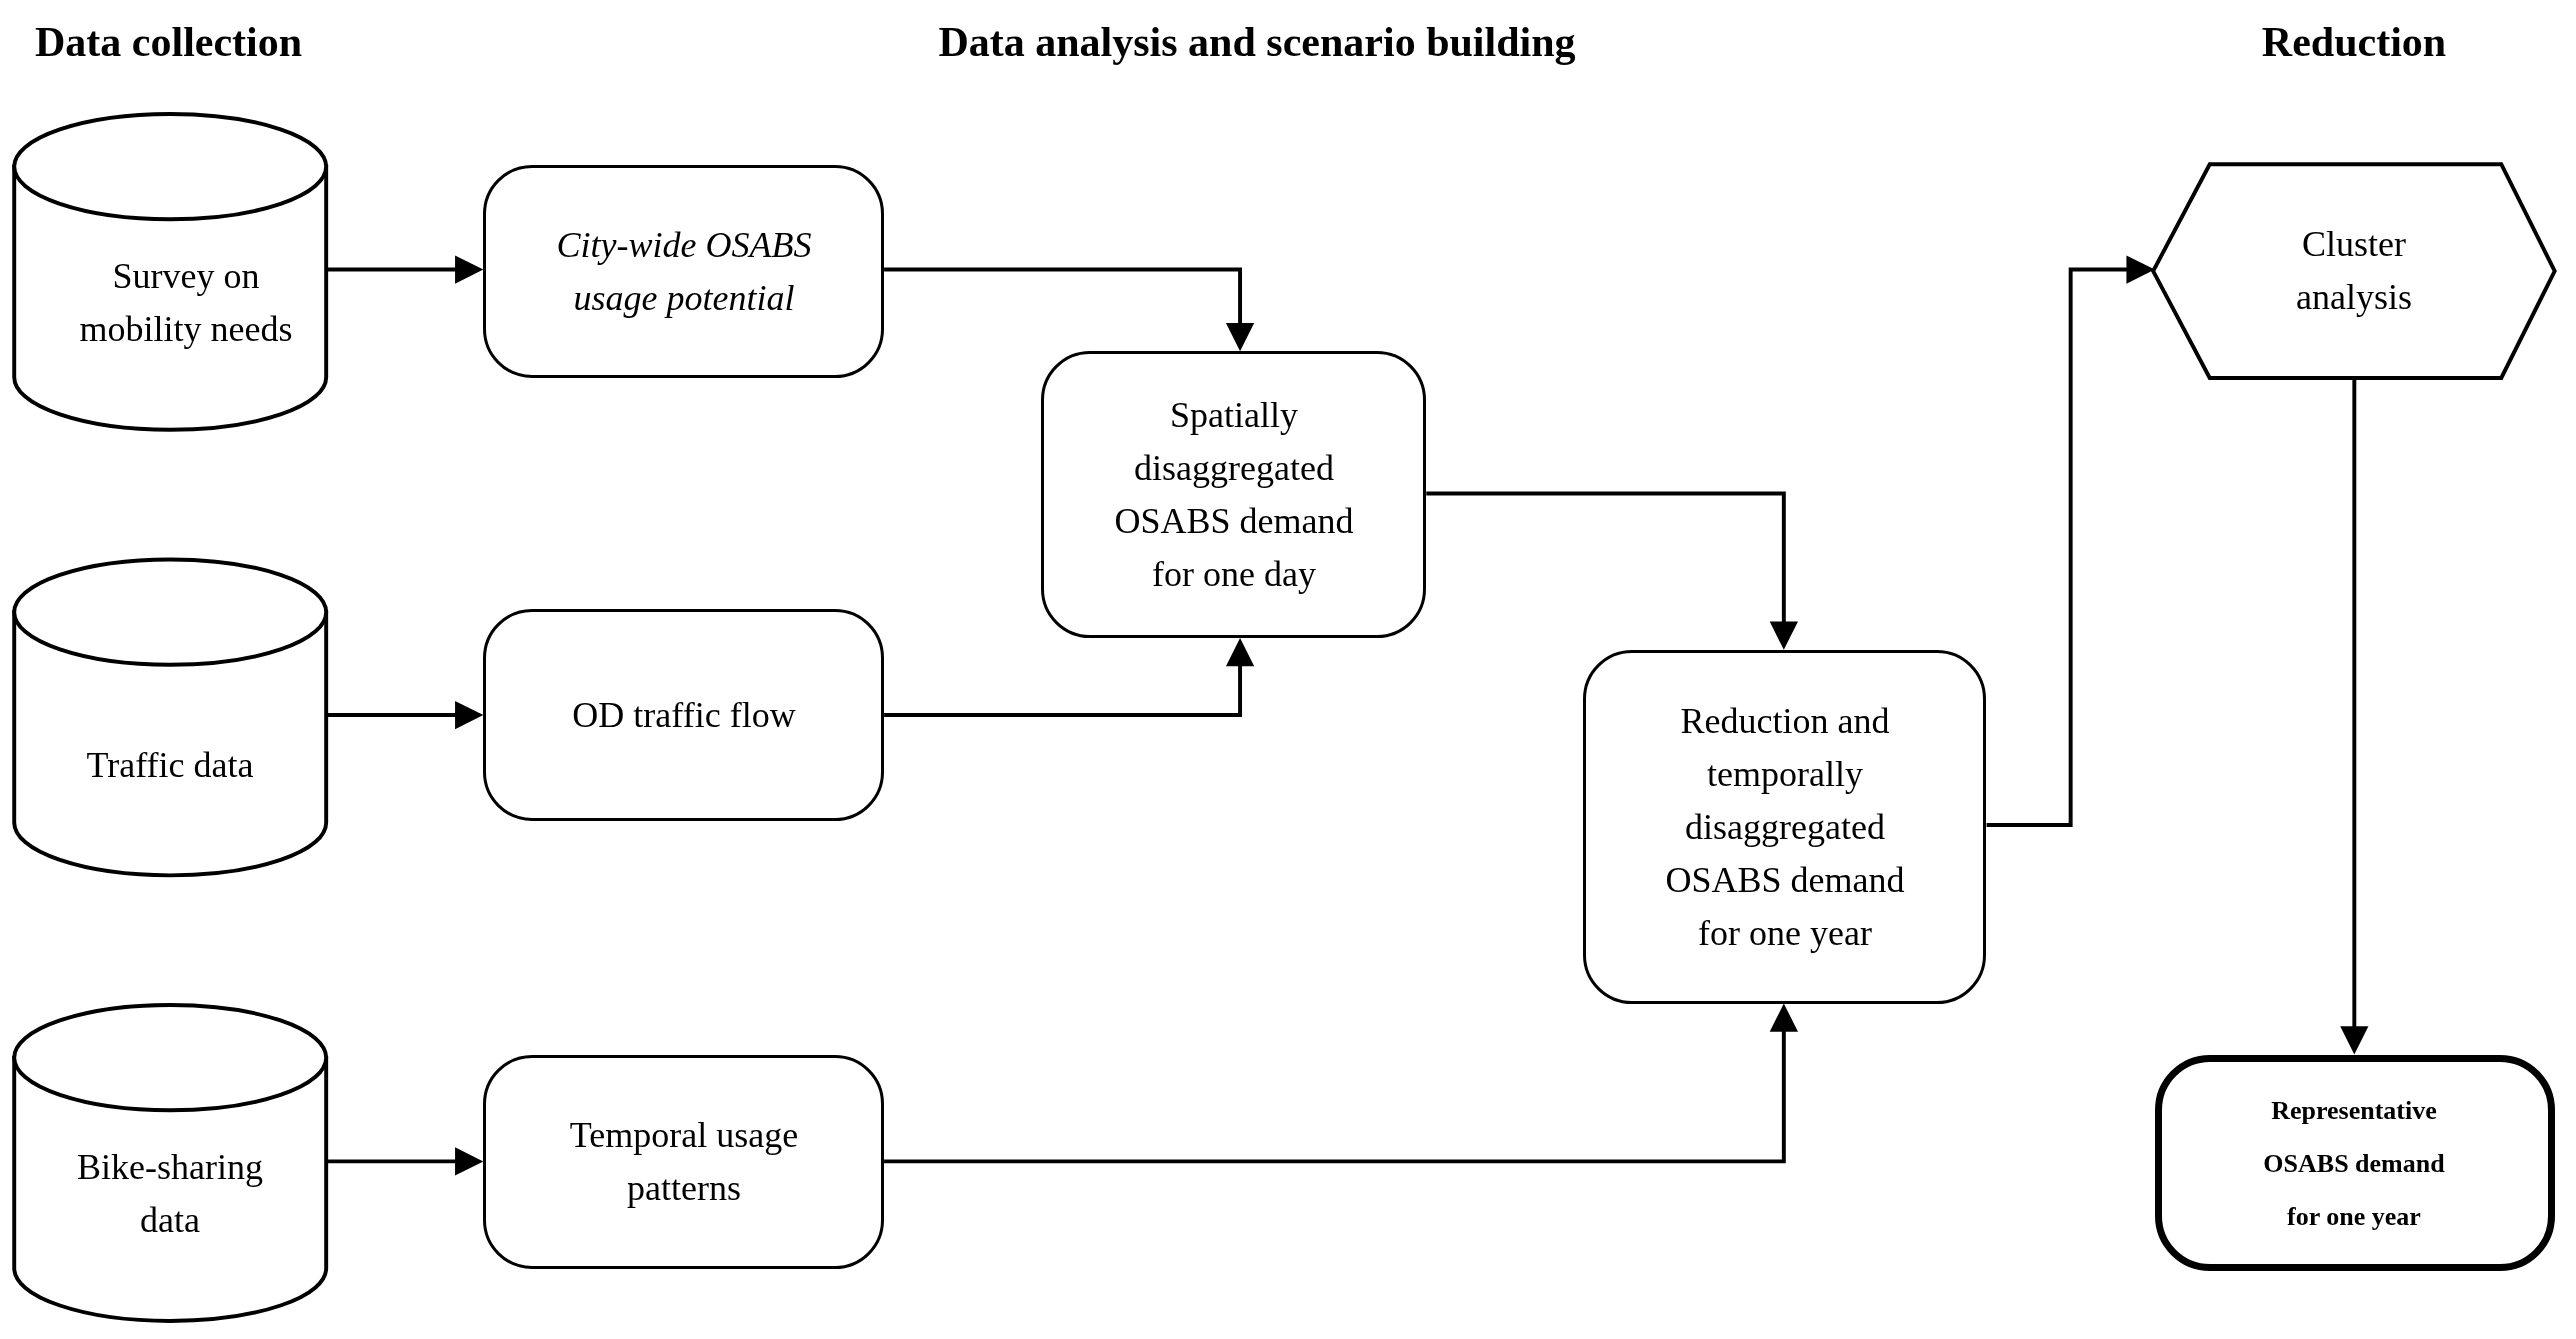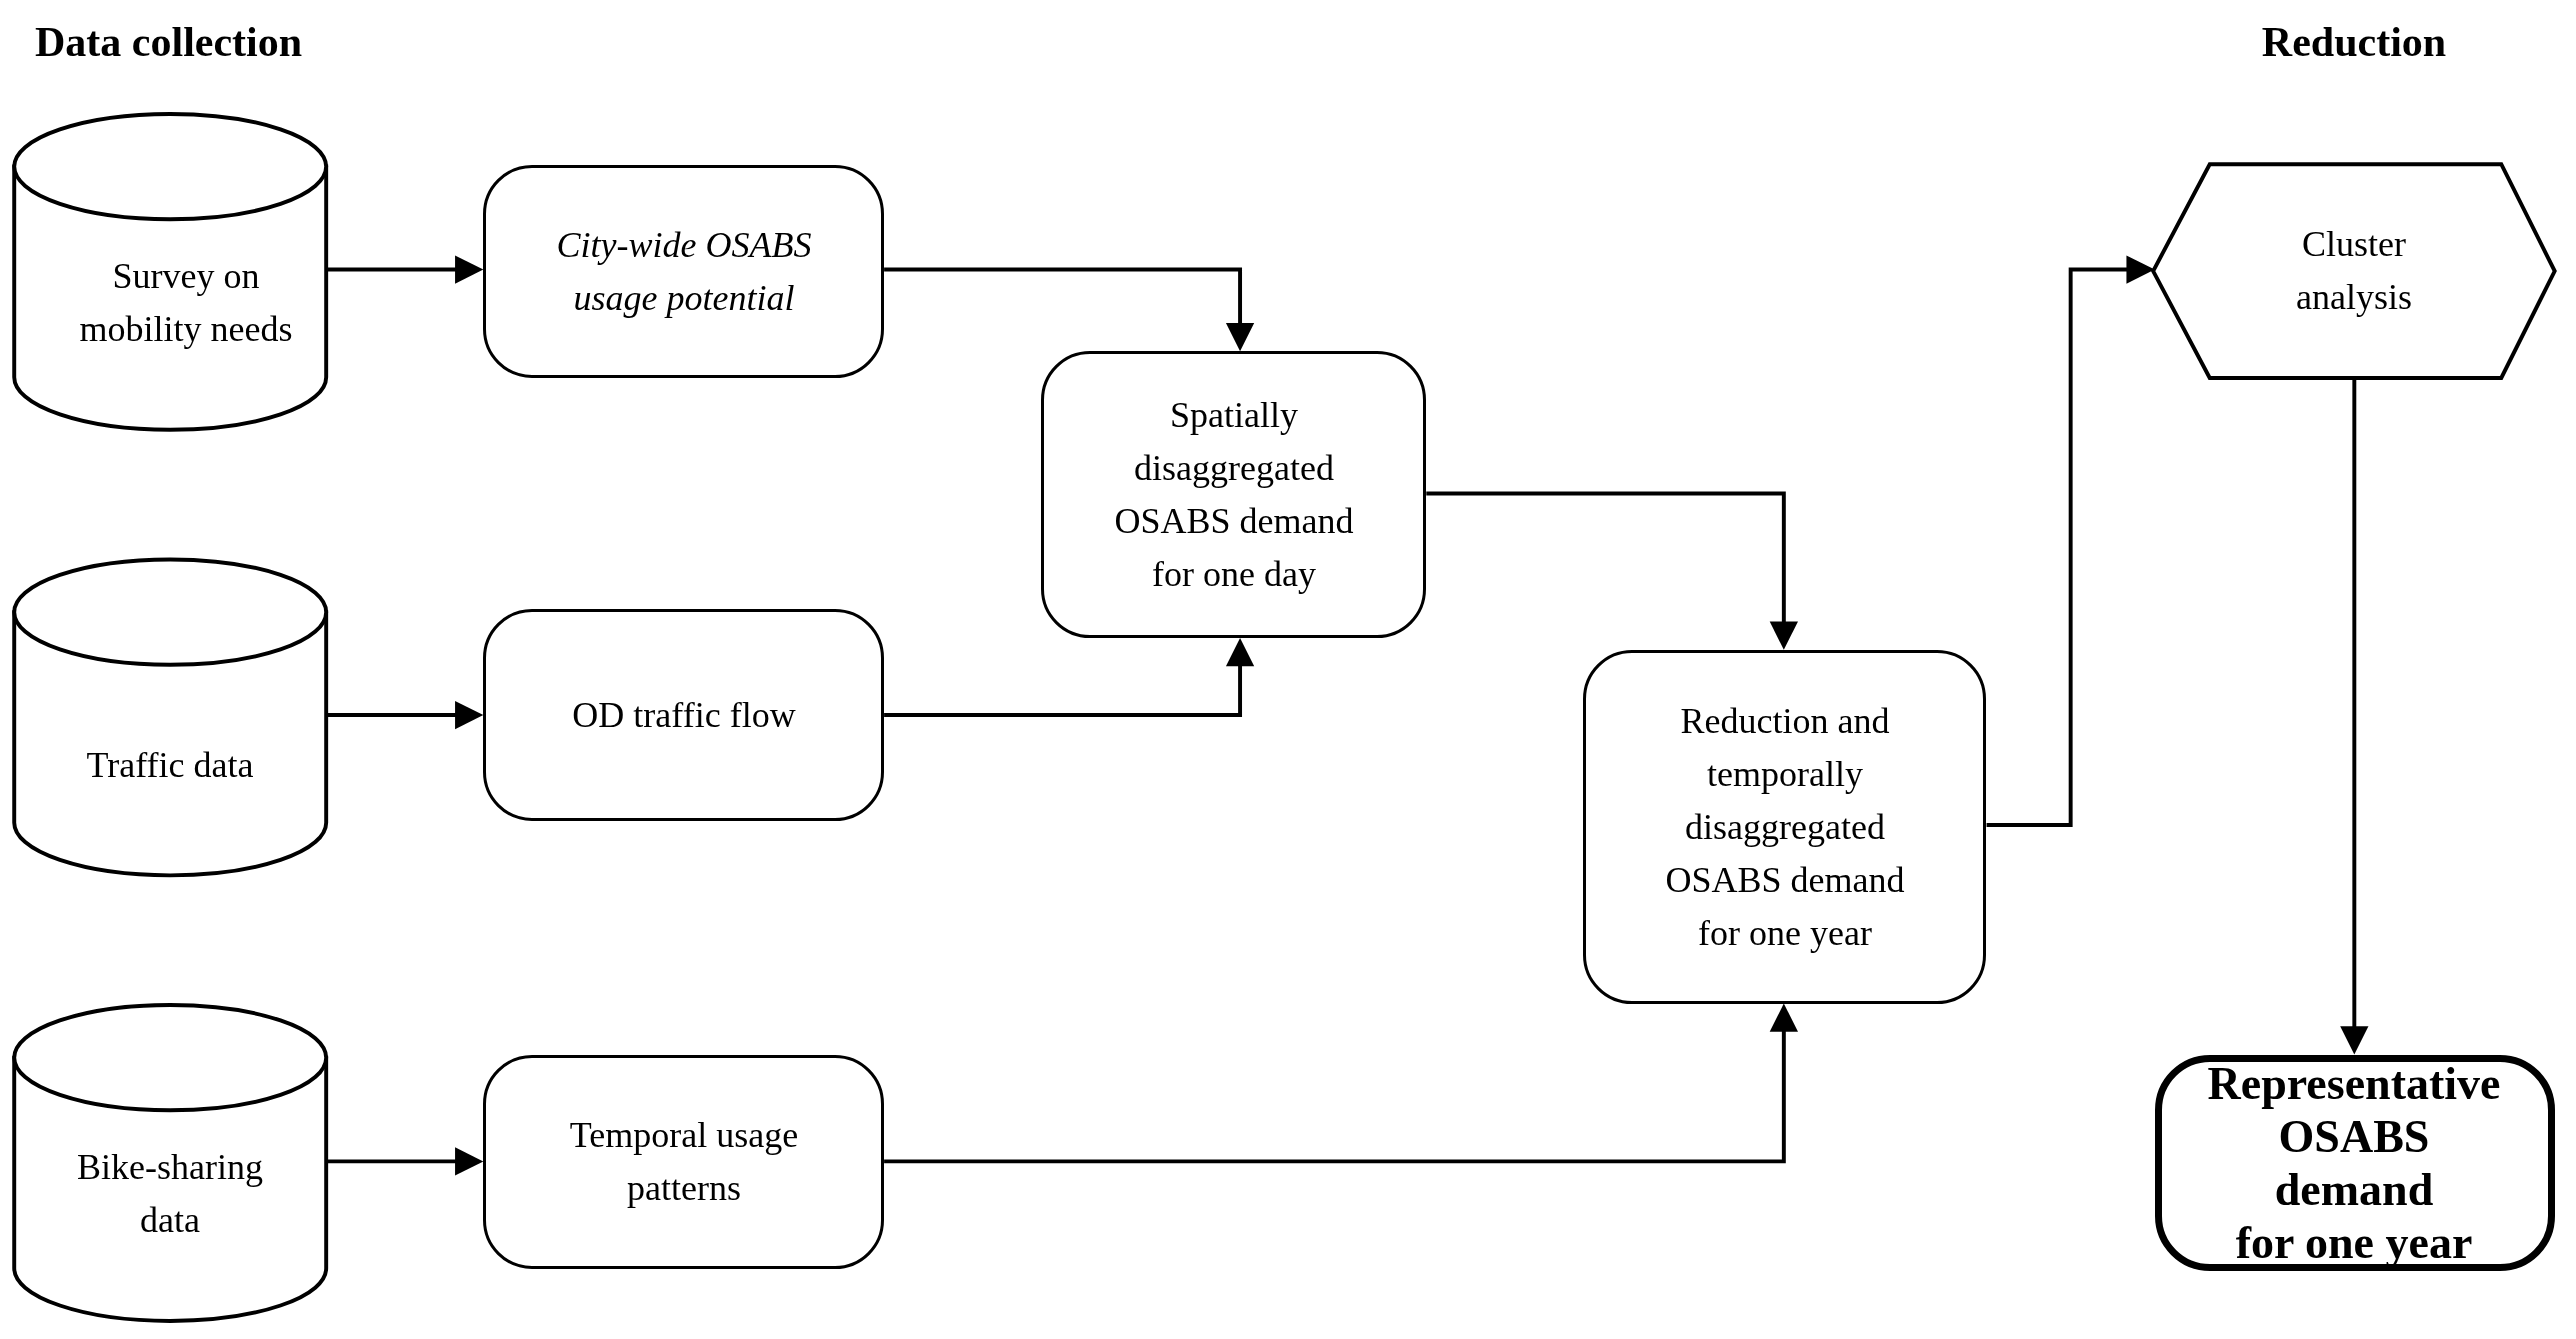--- a/index.html
+++ b/index.html
@@ -47,21 +47,21 @@
   .node-label {
     position: absolute;
     transform: translate(-50%, -50%);
     text-align: center;
     white-space: pre-line;
     font-size: 36px;
     line-height: 53px;
   }
   .node-label.bold {
     font-weight: bold;
-    font-size: 46px;
+    font-size: 26px;
     line-height: 53px;
   }
   .edge {
     fill: none;
     stroke: #000000;
     stroke-width: 5;
   }
   .shape {
     fill: #ffffff;
     stroke: #000000;
@@ -136,20 +136,21 @@
       <polygon class="arrowhead" points="2742,343 2706,325 2706,361"></polygon>
     </g>
 
     <g>
       <path class="edge" d="M 2996 481 V 1308"></path>
       <polygon class="arrowhead" points="2996,1342 2978,1306 3014,1306"></polygon>
     </g>
   </svg>
 
   <div class="col-header" style="left:35px;">Data collection</div>
+  <div class="col-header centered" style="left:1257px;">Data analysis and scenario building</div>
   <div class="col-header centered" style="left:2354px;">Reduction</div>
 
   <div class="node-box" style="left:483px; top:165px; width:401px; height:213px;"></div>
   <div class="node-box" style="left:483px; top:609px; width:401px; height:212px;"></div>
   <div class="node-box" style="left:483px; top:1055px; width:401px; height:214px;"></div>
   <div class="node-box" style="left:1041px; top:351px; width:385px; height:287px;"></div>
   <div class="node-box" style="left:1583px; top:650px; width:403px; height:354px;"></div>
   <div class="node-box bold-border" style="left:2155px; top:1055px; width:400px; height:216px;"></div>
 
   <div class="node-label" style="left:170px; top:303px;margin-left:16px;">Survey on

